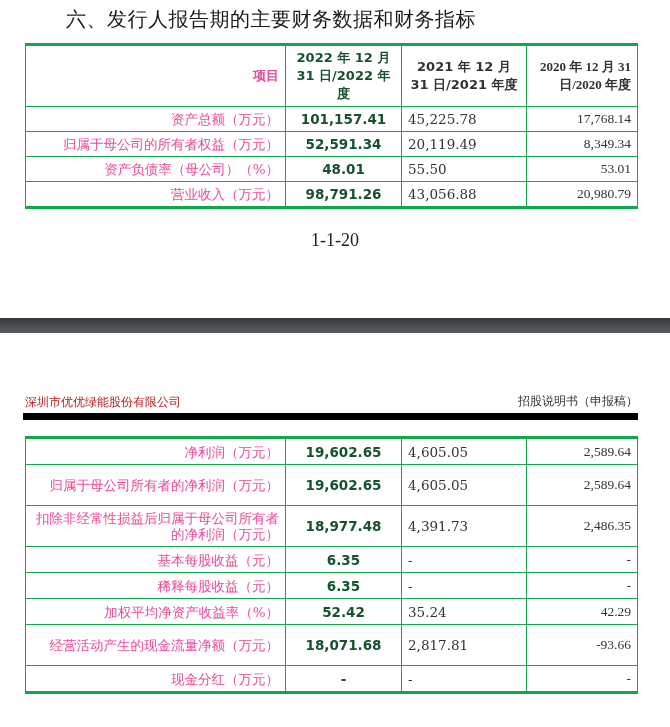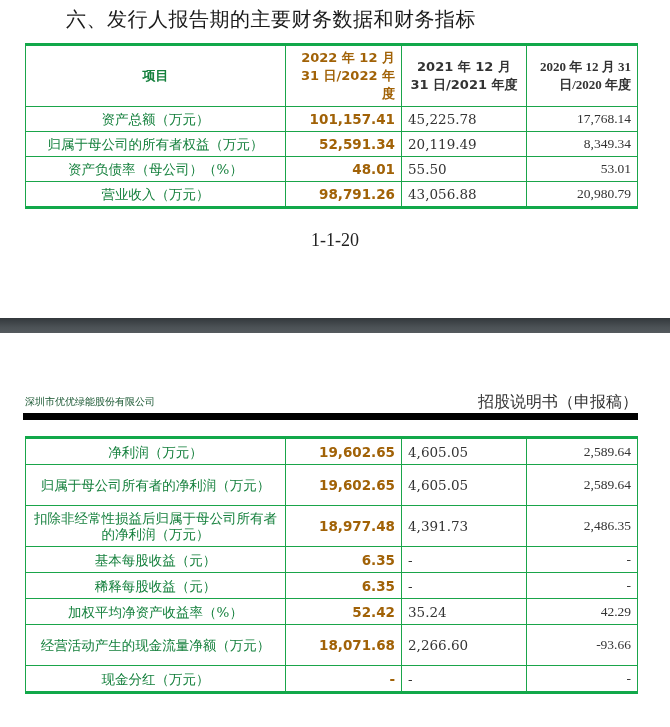--- a/index.html
+++ b/index.html
@@ -13,23 +13,23 @@
     font-size: 20px; color: #1a1a1a; letter-spacing: 0.5px; white-space: nowrap;
   }
   table.fin {
     position: absolute; left: 25px; width: 611px;
     border-collapse: collapse; table-layout: fixed;
   }
   table.fin td, table.fin th {
     border: 1px solid #1aa54a; padding: 0 6px; font-size: 13.5px;
     line-height: 16px; vertical-align: middle;
   }
-  table.fin .c0 { width: 247px; text-align: center; color: #15803d; }
-  table.fin .c1 { width: 103px; text-align: right; font-weight: bold;
-    font-family: "DejaVu Sans", "Liberation Sans", sans-serif; color: #a16207; }
+  table.fin .c0 { width: 247px; text-align: right; color: #ec4899; }
+  table.fin .c1 { width: 103px; text-align: center; font-weight: bold;
+    font-family: "DejaVu Sans", "Liberation Sans", sans-serif; color: #14532d; }
   table.fin .c2 { width: 112px; color: #333; }
   table.fin .c3 { width: 98px; text-align: right; color: #333; font-family: Liberation Serif, serif; }
   table.fin th {
     font-family: "DejaVu Sans", "Liberation Sans", sans-serif; font-weight: bold;
     text-align: center; font-size: 13px; color: #111; line-height: 18px;
   }
   #t1 { top: 43px; border-top: 3px solid #12a84a; border-bottom: 3px solid #12a84a; }
   #t1 tr.hdr th { height: 60px; }
   #t1 tr.row td { height: 24px; }
   #t2 { top: 436px; border-top: 3px solid #12a84a; border-bottom: 3px solid #12a84a; }
@@ -40,27 +40,27 @@
     font-family: "Liberation Serif", "DejaVu Serif", serif; font-size: 18px; color: #222;
   }
   .page-gap {
     position: absolute; left: 0; top: 318px; width: 670px; height: 15px;
     background: linear-gradient(#33383c, #4b5155 60%, #555a5e);
   }
   .running-header {
     position: absolute; left: 23px; top: 394px; width: 615px; height: 26px;
   }
   .company {
-    position: absolute; left: 2px; top: 0; font-size: 10px; color: #14532d;
+    position: absolute; left: 2px; top: 0; font-size: 12px; color: #b91c1c;
     border-bottom: 2px solid #3aa6d8; line-height: 16px; padding-bottom: 4px;
     font-family: "DejaVu Sans", "Liberation Sans", sans-serif;
   }
   .doc-type {
-    position: absolute; right: 0; top: 0; font-size: 16px; color: #333; line-height: 16px;
-    font-family: Liberation Sans, sans-serif;
+    position: absolute; right: 0; top: 0; font-size: 12px; color: #333; line-height: 16px;
+    font-family: Liberation Mono, monospace;
   }
   .black-rule {
     position: absolute; left: 0; top: 19px; width: 615px; height: 7px; background: #000;
   }
 </style>
 </head>
 <body>
 
 <div class="section-title">六、发行人报告期的主要财务数据和财务指标</div>
 
@@ -143,21 +143,21 @@
   </tr>
   <tr>
     <td class="c0">加权平均净资产收益率（%）</td>
     <td class="c1">52.42</td>
     <td class="c2">35.24</td>
     <td class="c3">42.29</td>
   </tr>
   <tr class="tall">
     <td class="c0">经营活动产生的现金流量净额（万元）</td>
     <td class="c1">18,071.68</td>
-    <td class="c2">2,266.60</td>
+    <td class="c2">2,817.81</td>
     <td class="c3">-93.66</td>
   </tr>
   <tr>
     <td class="c0">现金分红（万元）</td>
     <td class="c1">-</td>
     <td class="c2">-</td>
     <td class="c3">-</td>
   </tr>
 </tbody>
   </table>

